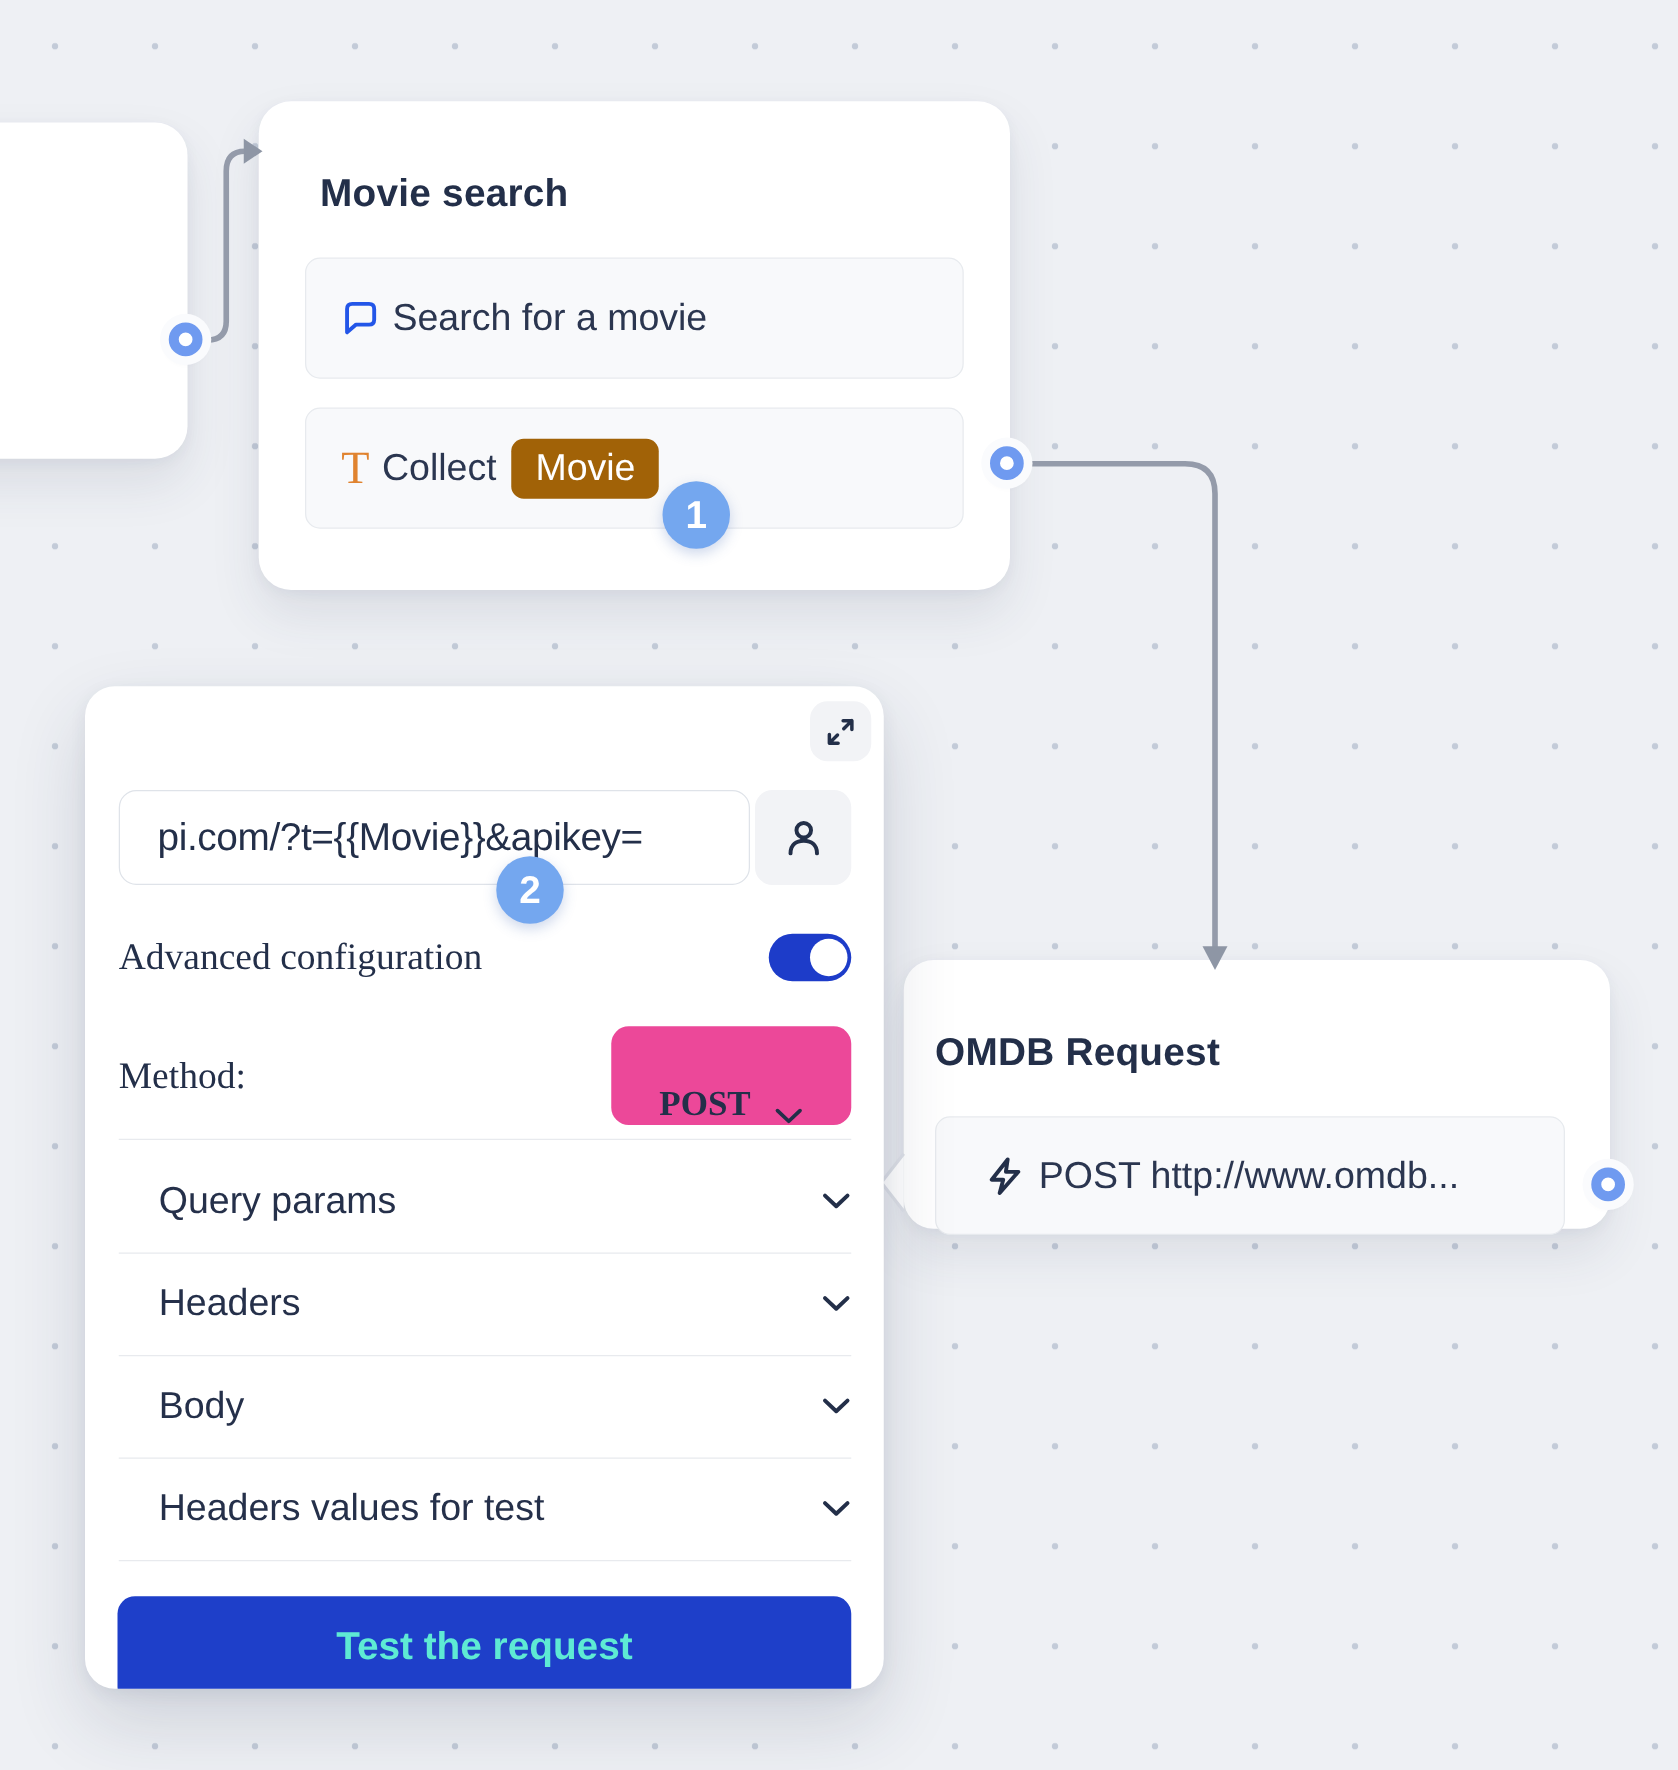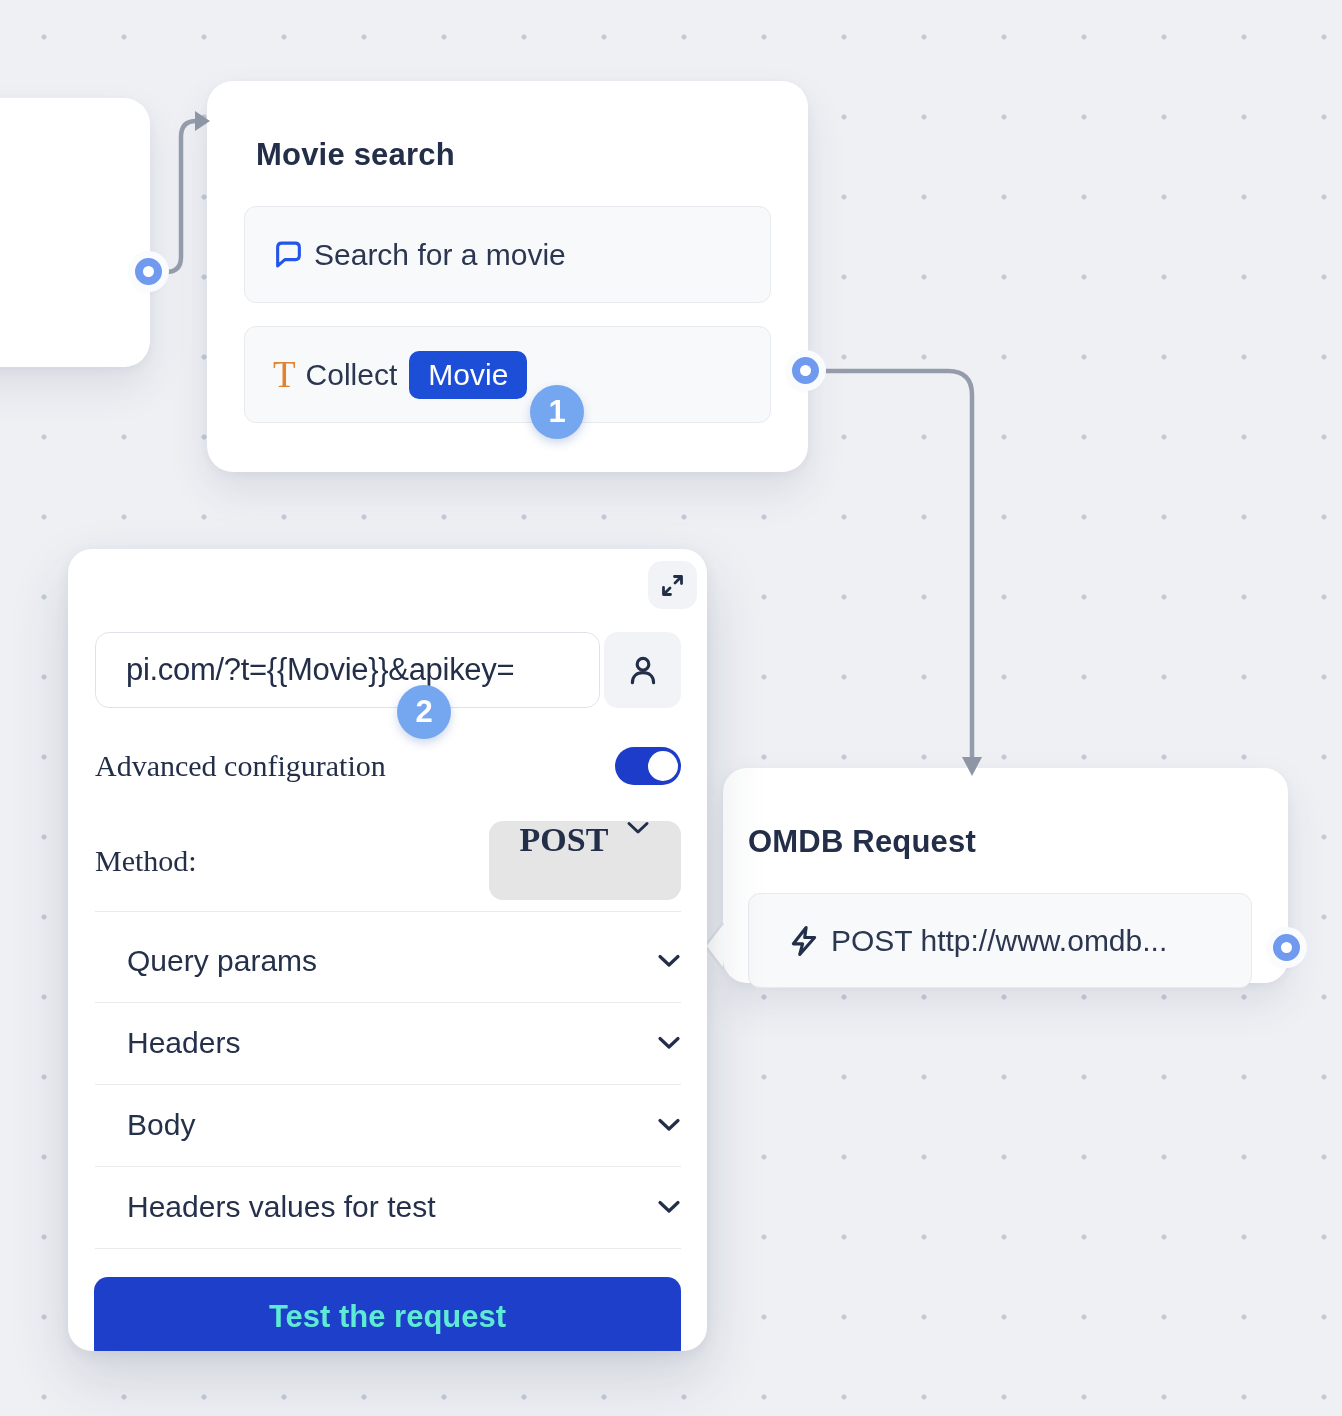--- a/index.html
+++ b/index.html
@@ -10,21 +10,21 @@
     background-image:radial-gradient(circle,#c3cbd8 2.3px,rgba(195,203,216,0) 2.9px);
     background-size:80px 80px;background-position:4px -3px;
   }
   .card{position:absolute;background:#ffffff;border-radius:26px;
     box-shadow:0 20px 40px rgba(45,55,90,.10),0 3px 10px rgba(45,55,90,.05);}
   .node-title{position:absolute;font-size:31px;font-weight:700;color:#232f49;letter-spacing:.2px;margin-top:10px;}
   .block{position:absolute;background:#f8f9fb;border:1.5px solid #e7eaee;border-radius:12px;
     display:flex;align-items:center;gap:10px;padding:0 28px;box-sizing:border-box;
     font-size:30px;color:#2b3650;}
   .block .lbl{white-space:nowrap;overflow:hidden;}
-  .var-badge{background:#1d4ed8;color:#ffffff;font-size:30px;padding:7px 19px;border-radius:10px;margin-left:2px;}
+  .var-badge{background:#a16207;color:#ffffff;font-size:30px;padding:7px 19px;border-radius:10px;margin-left:2px;}
   .t-glyph{font-family:"Liberation Serif",serif;font-size:37px;color:#e0832f;font-weight:500;line-height:1;}
   .port{position:absolute;width:27px;height:27px;box-sizing:border-box;border:8px solid #6f9af0;
     background:#fff;border-radius:50%;z-index:6;
     box-shadow:0 0 0 7px #fafbfd,0 3px 8px rgba(50,60,90,.12);}
   .num-badge{position:absolute;width:54px;height:54px;border-radius:50%;background:#74a7ef;color:#fff;
     display:flex;align-items:center;justify-content:center;font-size:31px;font-weight:700;z-index:7;
     box-shadow:0 4px 10px rgba(60,100,180,.25);}
   #connectors{position:absolute;left:0;top:0;z-index:4;pointer-events:none;}
 
   
@@ -35,22 +35,22 @@
   #url-input{position:absolute;left:27px;top:83px;width:505px;height:76px;box-sizing:border-box;
     border:1.5px solid #dfe3e9;border-radius:14px;background:#fff;display:flex;align-items:center;
     padding:0 10px 0 30px;font-size:31px;color:#232f49;white-space:nowrap;overflow:hidden;letter-spacing:-.3px;}
   #person-btn{left:536px;top:83px;width:77px;height:76px;}
   .panel-row{position:absolute;left:27px;width:586px;display:flex;align-items:center;justify-content:space-between;font-family:Liberation Serif, serif;}
   #adv-row{top:196px;height:42px;}
   .panel-label{font-size:30px;color:#232f49;}
   #toggle{width:66px;height:38px;border-radius:19px;background:#1d3cc9;position:relative;}
   #toggle .knob{position:absolute;left:33px;top:4px;width:30px;height:30px;border-radius:50%;background:#fff;}
   #method-row{top:272px;height:79px;}
-  #method-btn{position:static;width:192px;height:79px;border-radius:14px;background:#e5e5e5;
-    display:flex;align-items:flex-start;justify-content:center;gap:18px;font-size:34px;font-weight:600;color:#232f49;}
+  #method-btn{position:static;width:192px;height:79px;border-radius:14px;background:#ec4899;
+    display:flex;align-items:flex-end;justify-content:center;gap:18px;font-size:28px;font-weight:600;color:#232f49;}
   .divider{position:absolute;left:27px;width:586px;border-top:1.5px solid #e8eaee;}
   .acc-row{position:absolute;left:27px;width:586px;height:82px;display:flex;align-items:center;
     justify-content:space-between;padding-left:32px;box-sizing:border-box;}
   .acc-label{font-size:30px;color:#25304a;}
   #test-btn{position:absolute;left:26px;top:728px;width:587px;height:86px;background:#1e3fc9;border:none;
     border-radius:14px;color:#5eead4;font-size:31px;font-weight:700;font-family:"Liberation Sans",sans-serif;
     display:flex;align-items:flex-start;justify-content:center;padding-top:22px;box-sizing:border-box;}
 </style>
 </head>
 <body>

